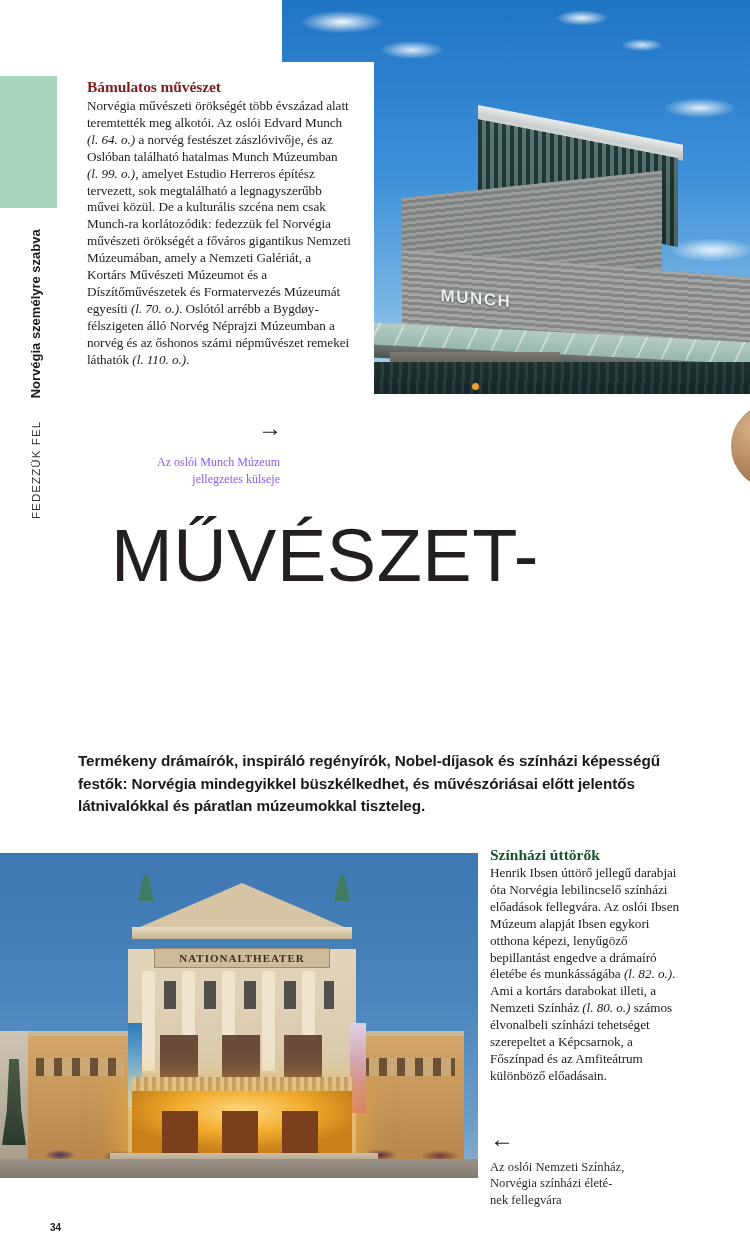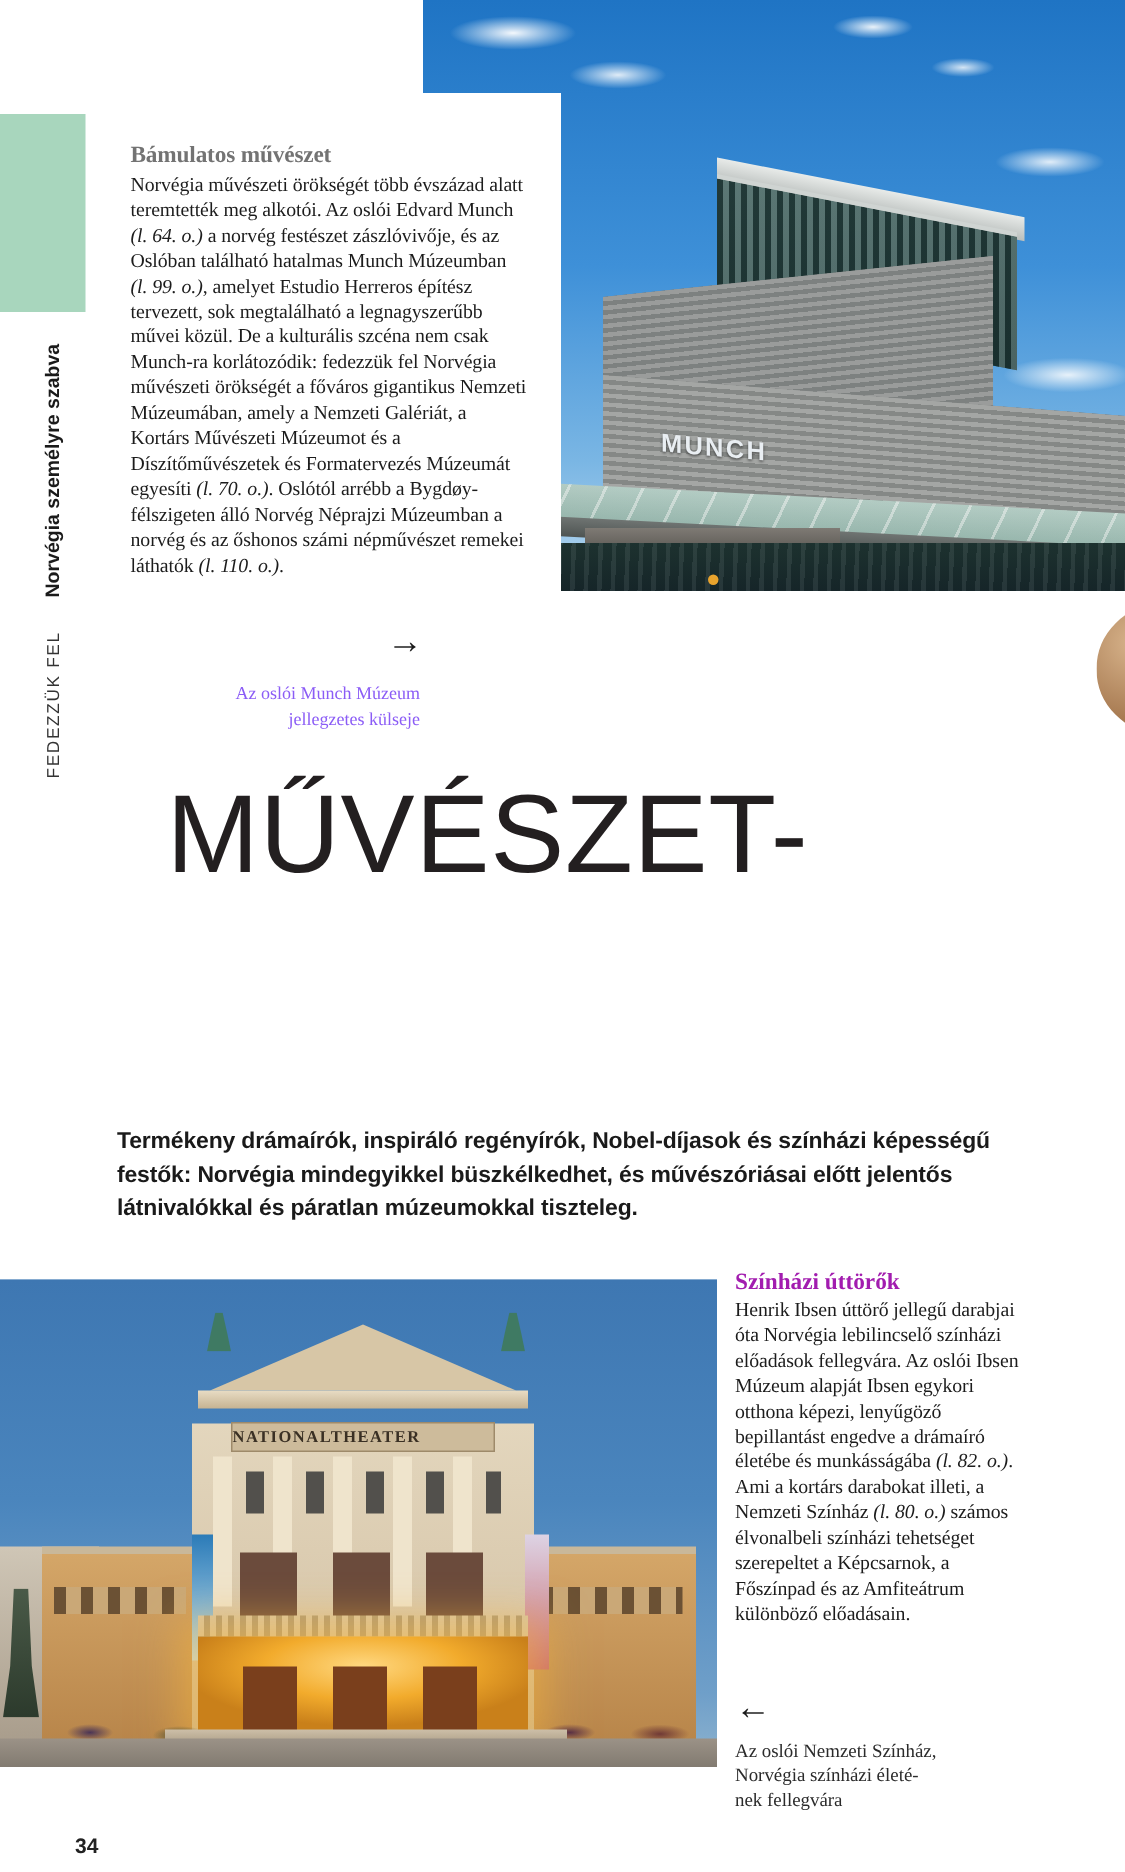--- a/index.html
+++ b/index.html
@@ -129,23 +129,22 @@
     font-size:13px; font-weight:700; color:#1a1a1a; margin-left:18px;
   }
 
   
   .textbox{
     position:absolute; left:67px; top:62px; width:307px; height:332px;
     background:#ffffff; padding:16px 22px 12px 20px;
   }
   .tb-head{
     font-family:"Liberation Serif", serif;
-    font-size:15.5px; font-weight:700; color:#737373; margin-bottom:2px;
+    font-size:15.5px; font-weight:700; color:#7f1d1d; margin-bottom:2px;
     letter-spacing:-.1px;
-    margin-top:17px;
   }
   .tb-body{
     font-size:13.2px; line-height:16.9px; color:#1c1c1c;
     text-align:left; letter-spacing:-.05px; hyphens:manual;
   }
   .tb-body i{ font-style:italic; }
 
   
   .cap1{
     position:absolute; left:110px; top:416px; width:170px; text-align:right;
@@ -231,21 +230,21 @@
     border-bottom:44px solid #d7c6a6;
   }
   .th-pedbar{
     position:absolute; left:132px; top:74px; width:220px; height:12px;
     background:linear-gradient(#e8dcc4,#c6b392);
   }
   .th-sign{
     position:absolute; left:154px; top:95px; width:176px; height:20px;
     background:#cdbb9b; border:1px solid #9e8a6a;
     font-family:"Liberation Serif", serif; font-size:11px; letter-spacing:1px;
-    color:#3a3024; text-align:left; line-height:19px; font-weight:700;
+    color:#3a3024; text-align:center; line-height:19px; font-weight:700;
   }
   .th-cols{
     position:absolute; left:142px; top:118px; width:200px; height:100px;
     background:repeating-linear-gradient(90deg,
       #efe4cc 0 13px, transparent 13px 40px);
   }
   .th-windows{
     position:absolute; left:150px; top:128px; width:184px; height:28px;
     background:repeating-linear-gradient(90deg,
       transparent 0 14px, #52504c 14px 26px, transparent 26px 40px);
@@ -297,21 +296,21 @@
   .th-roofstat{
     position:absolute; width:16px; height:26px;
     background:#3f7a63; clip-path:polygon(35% 0,65% 0,85% 55%,100% 100%,0 100%,15% 55%);
   }
 
   
   .rcol{
     position:absolute; left:490px; top:846px; width:196px;
   }
   .rc-head{
-    font-size:15.5px; font-weight:700; color:#a21caf; margin-bottom:1px;
+    font-size:15.5px; font-weight:700; color:#14532d; margin-bottom:1px;
   }
   .rc-body{
     font-size:13.2px; line-height:16.9px; color:#1c1c1c; letter-spacing:-.05px;
   }
   .rc-body i{ font-style:italic; }
 
   .cap2{
     position:absolute; left:490px; top:1128px; width:200px;
   }
   .cap2 .arrow{
@@ -320,21 +319,21 @@
     letter-spacing:-2px;
   }
   .cap2 .captxt{
     font-size:12.6px; line-height:16.4px; color:#2b2b2b;
   }
 
   
   .pagenum{
     position:absolute; left:50px; top:1222px;
     font-family:"Liberation Sans", sans-serif;
-    font-size:14px; font-weight:700; color:#222;
+    font-size:10px; font-weight:700; color:#222;
   }
 </style>
 </head>
 <body>
 
 <div class="munch-photo">
   <div class="munch-sky"></div>
   <div class="munch-trees"></div>
   <div class="munch-crown-top"></div>
   <div class="munch-crown"></div>

